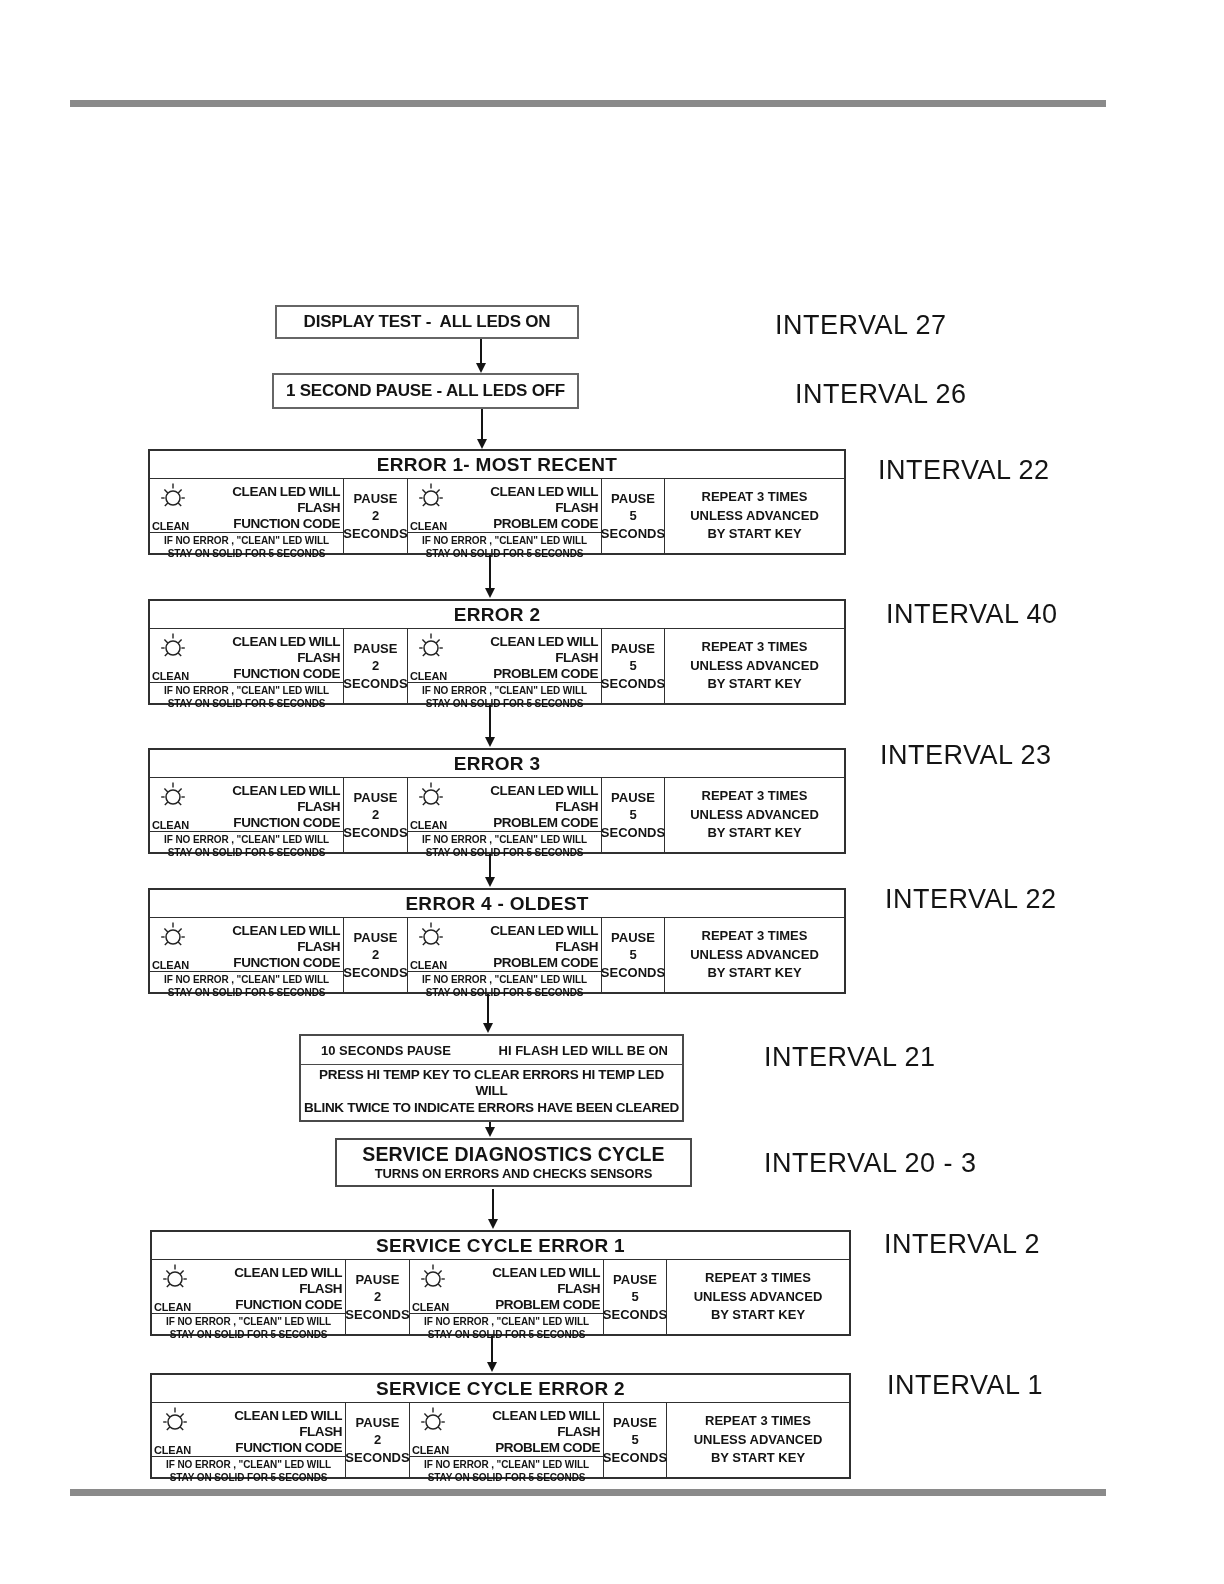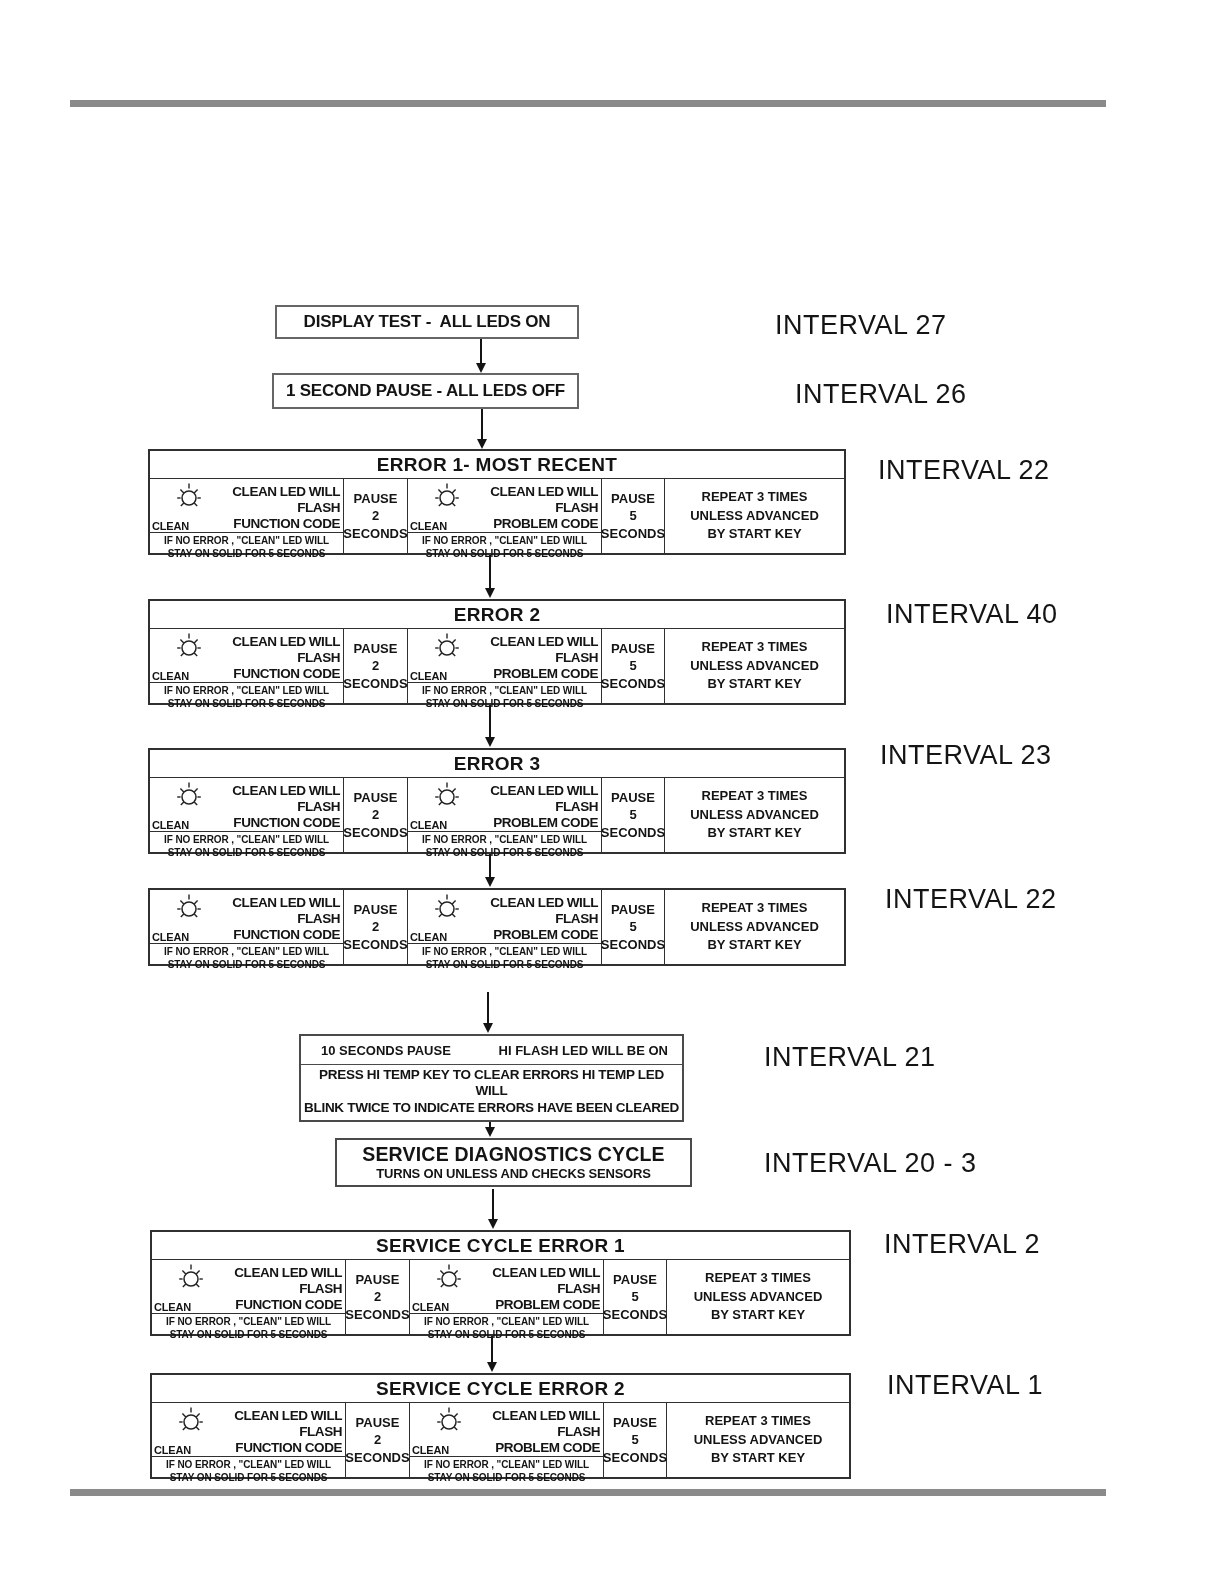--- a/index.html
+++ b/index.html
@@ -28,21 +28,21 @@
   .ebox{position:absolute;left:148px;width:694px;border:2px solid #303030;background:#fff;}
   #e1{top:449px;} #e2{top:599px;} #e3{top:748px;} #e4{top:888px;}
   #s1{left:150px;top:1230px;width:697px;} #s2{left:150px;top:1373px;width:697px;}
   .hd{height:27px;border-bottom:1.5px solid #303030;display:flex;align-items:center;
       justify-content:center;font-size:19px;font-weight:700;letter-spacing:0.3px;}
   .erow{display:flex;height:74px;}
   .c{border-right:1.5px solid #303030;display:flex;flex-direction:column;box-sizing:border-box;}
   .c:last-child{border-right:none;}
   .c1,.c3{width:194px;} .c2{width:64px;} .c4{width:63px;} .c5{flex:1;}
   .ctop{flex:1;display:flex;}
-  .iconwrap{width:47px;position:relative;padding-left:16px;}
+  .iconwrap{width:47px;position:relative;}
   .led{margin:1px 0 0 8px;}
   .ledlabel{position:absolute;left:2px;bottom:0;font-size:11px;font-weight:700;letter-spacing:-0.2px;}
   .ctext{flex:1;text-align:right;padding:5px 3px 0 0;font-size:13.5px;font-weight:700;
          line-height:1.18;letter-spacing:-0.45px;}
   .cnote{height:27px;border-top:1.3px solid #303030;text-align:center;font-size:10px;
          font-weight:700;line-height:1.3;padding-top:1px;letter-spacing:-0.1px;}
   .cpause{align-items:center;justify-content:center;text-align:center;font-size:13px;
           font-weight:700;line-height:1.35;}
   .crepeat{align-items:center;justify-content:center;text-align:center;font-size:13px;
            font-weight:700;line-height:1.45;}
@@ -330,20 +330,21 @@
       </div>
       <div class="c c5 crepeat">
         <span>REPEAT 3 TIMES</span>
         <span>UNLESS ADVANCED</span>
         <span>BY START KEY</span>
       </div>
     </div>
   </div>
 
   <div class="ebox" id="e4">
+    <div class="hd">ERROR 4 - OLDEST</div>
     <div class="erow">
       <div class="c c1">
         <div class="ctop">
           <div class="iconwrap">
             <svg class="led" width="30" height="34" viewBox="0 0 30 34">
               <g stroke="#232323" stroke-width="1.4" fill="none">
                 <circle cx="15" cy="18" r="7" stroke-width="1.5"></circle>
                 <line x1="15" y1="8.6" x2="15" y2="3.6"></line>
                 <line x1="20.2" y1="13" x2="23.6" y2="9.6"></line>
                 <line x1="9.8" y1="13" x2="6.4" y2="9.6"></line>
@@ -416,21 +417,21 @@
       <span>HI FLASH LED WILL BE ON</span>
     </div>
     <div class="pb2">
       <span>PRESS HI TEMP KEY TO CLEAR ERRORS HI TEMP LED WILL</span><br>
       <span>BLINK TWICE TO INDICATE ERRORS HAVE BEEN CLEARED</span>
     </div>
   </div>
 
   <div id="sd">
     <div class="sd1">SERVICE DIAGNOSTICS CYCLE</div>
-    <div class="sd2">TURNS ON UNLESS AND CHECKS SENSORS</div>
+    <div class="sd2">TURNS ON ERRORS AND CHECKS SENSORS</div>
   </div>
 
   <div class="ebox" id="s1">
     <div class="hd">SERVICE CYCLE ERROR 1</div>
     <div class="erow">
       <div class="c c1">
         <div class="ctop">
           <div class="iconwrap">
             <svg class="led" width="30" height="34" viewBox="0 0 30 34">
               <g stroke="#232323" stroke-width="1.4" fill="none">

